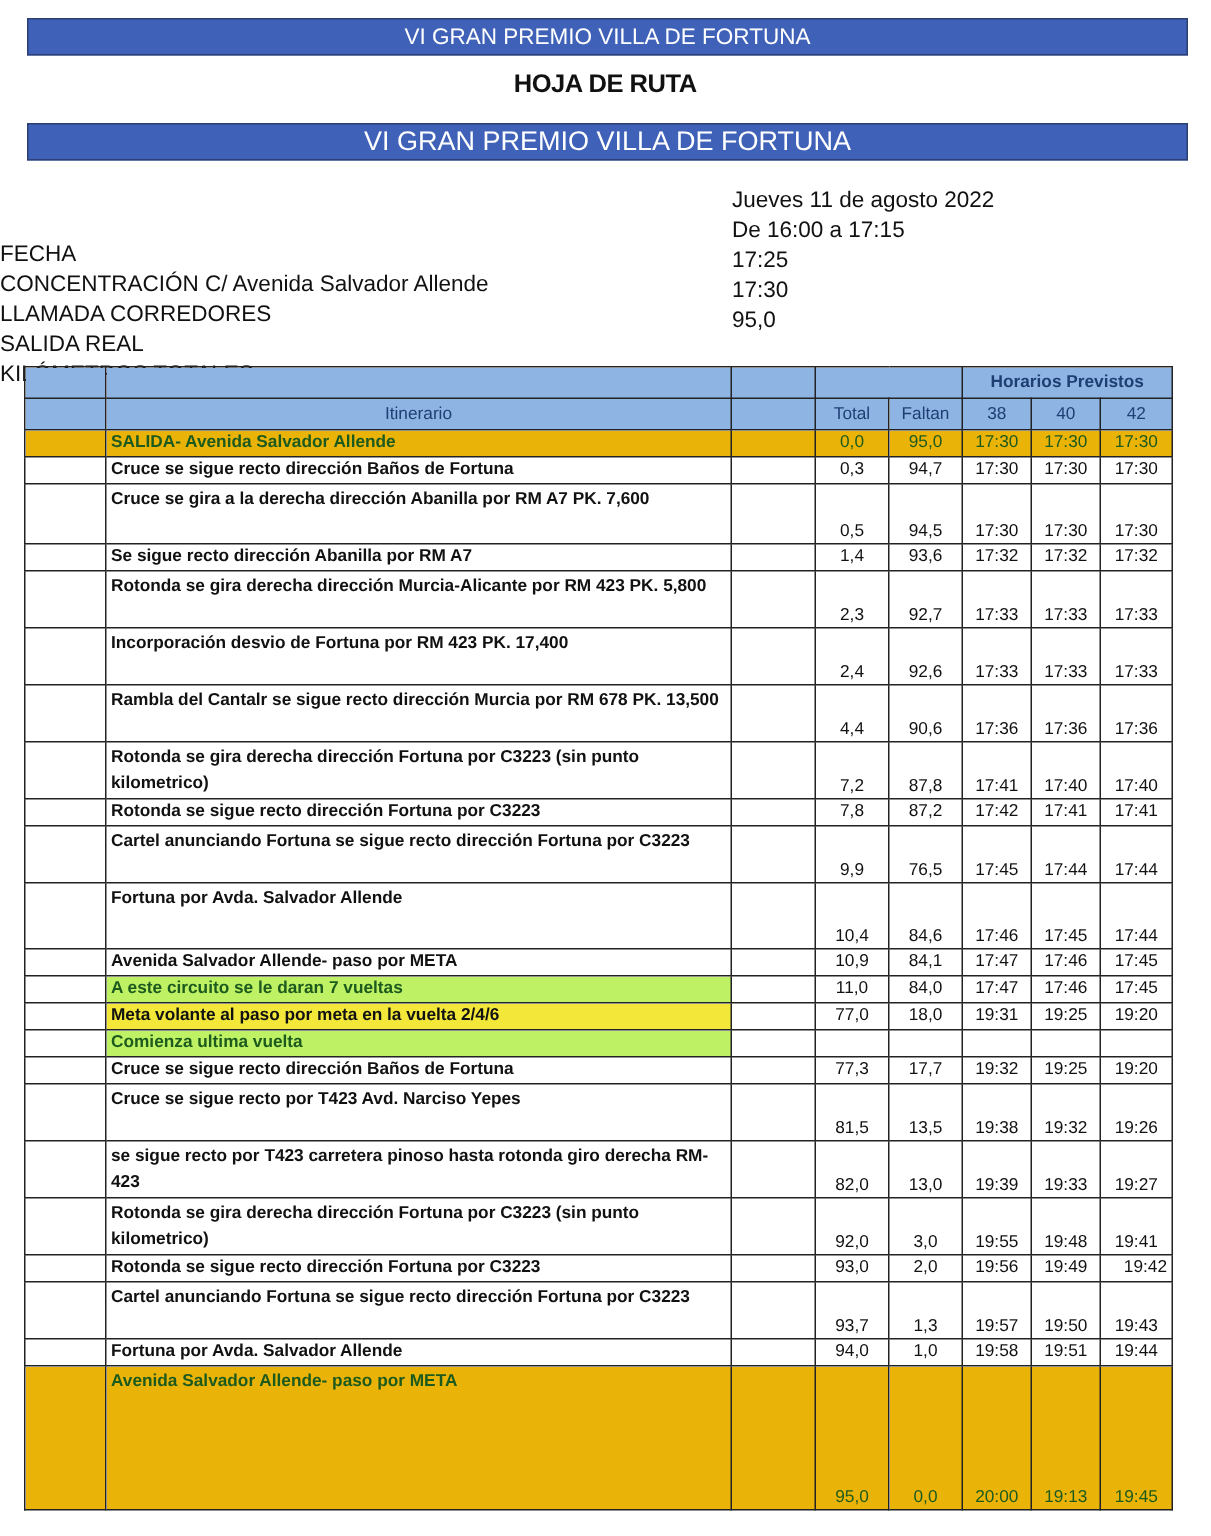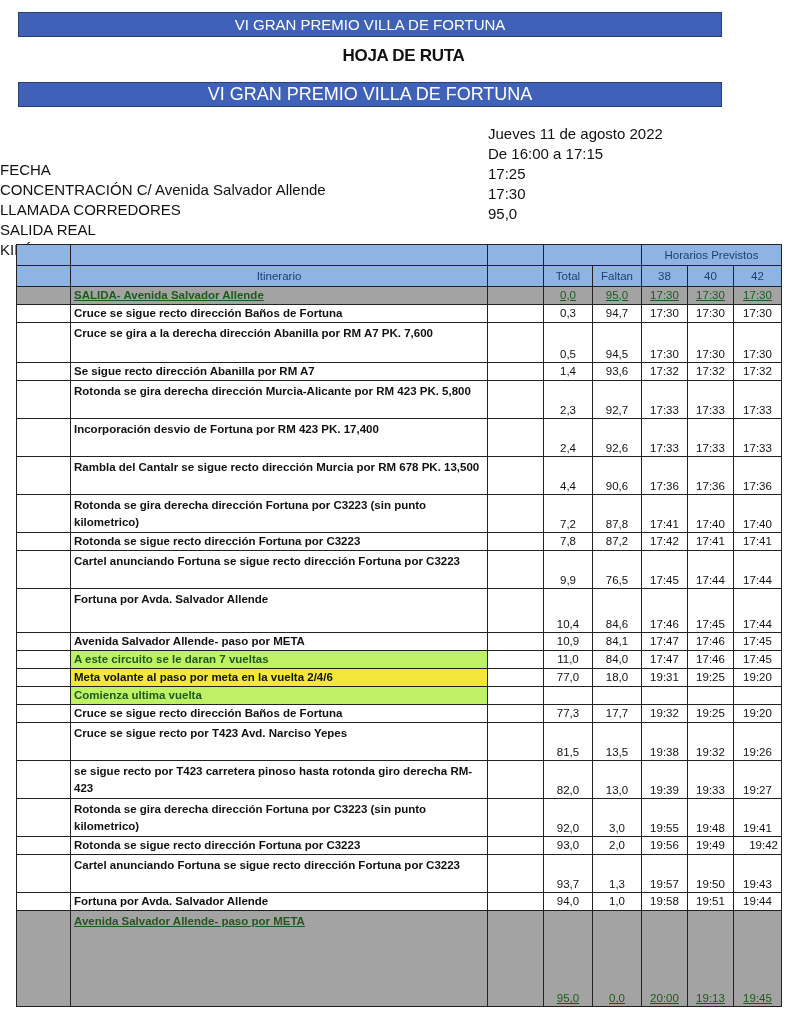--- a/index.html
+++ b/index.html
@@ -1,35 +1,35 @@
 <!DOCTYPE html>
 <html><head>
 <meta charset="utf-8">
 <style>
   html, body { margin: 0; padding: 0; background: #ffffff; }
   body { width: 807px; height: 1024px; position: relative; font-family: "Liberation Sans", "DejaVu Sans", sans-serif; color: #111; overflow: hidden; }
-  .bar { position: absolute; left: 18px; width: 704px; background: #3f62b8; border: 1px solid #2b3f73; color: #fff; text-align: center; box-sizing: border-box; }
+  .bar { position: absolute; left: 18px; width: 774px; background: #3f62b8; border: 1px solid #2b3f73; color: #fff; text-align: center; box-sizing: border-box; }
   .bar1 { top: 12px; height: 25px; font-size: 15px; line-height: 23px; }
   .bar2 { top: 82px; height: 25px; font-size: 18px; line-height: 23px; }
   .title { position: absolute; top: 46px; left: 0; width: 807px; text-align: center; font-size: 17px; font-weight: bold; letter-spacing: -0.3px; }
   .info { position: absolute; top: 124px; left: 0; width: 807px; font-size: 15px; }
   .info-row { display: flex; height: 20px; line-height: 20px; }
   .info-label { width: 488px; text-align: left; padding-right: 6px; box-sizing: border-box; margin-top: 36px; }
   .info-value { flex: 1; text-align: left; }
 
   table.route { position: absolute; top: 244px; left: 16px; border-collapse: collapse; table-layout: fixed; font-family: "Liberation Sans", sans-serif; font-size: 11.5px; }
   table.route td { border: 1.5px solid #222; padding: 0 3px; box-sizing: border-box; overflow: hidden; }
   col.c0 { width: 54px; } col.c1 { width: 417px; } col.c2 { width: 56px; } col.c3 { width: 49px; }
   col.c4 { width: 49px; } col.c5 { width: 46px; } col.c6 { width: 46px; } col.c7 { width: 48px; }
   .hdr td { background: #8db4e2; color: #1f3f74; text-align: center; }
-  .hdr .hp { font-weight: normal; }
+  .hdr .hp { font-weight: bold; }
   .num { text-align: center; vertical-align: bottom; padding-bottom: 2px !important; }
   .itin { font-weight: bold; vertical-align: top; line-height: 17px; padding-top: 2px !important; }
   .itin.single { vertical-align: middle; padding-top: 0 !important; }
-  tr.green td { background: #a3a3a3; text-decoration: underline; }
+  tr.green td { background: #eab308; }
   tr.green td.itin { color: #1d5a1d; }
   tr.green td.num { color: #1d5a1d; }
   td.green-cell { background: #bef264; color: #1d5a1d; }
   td.yellow-cell { background: #f3e83a; color: #111; }
   td.green-cell-left { background: #6cbf4b; }
   td.yellow-cell-left { background: #f3e83a; }
 </style>
 </head>
 <body>
 

